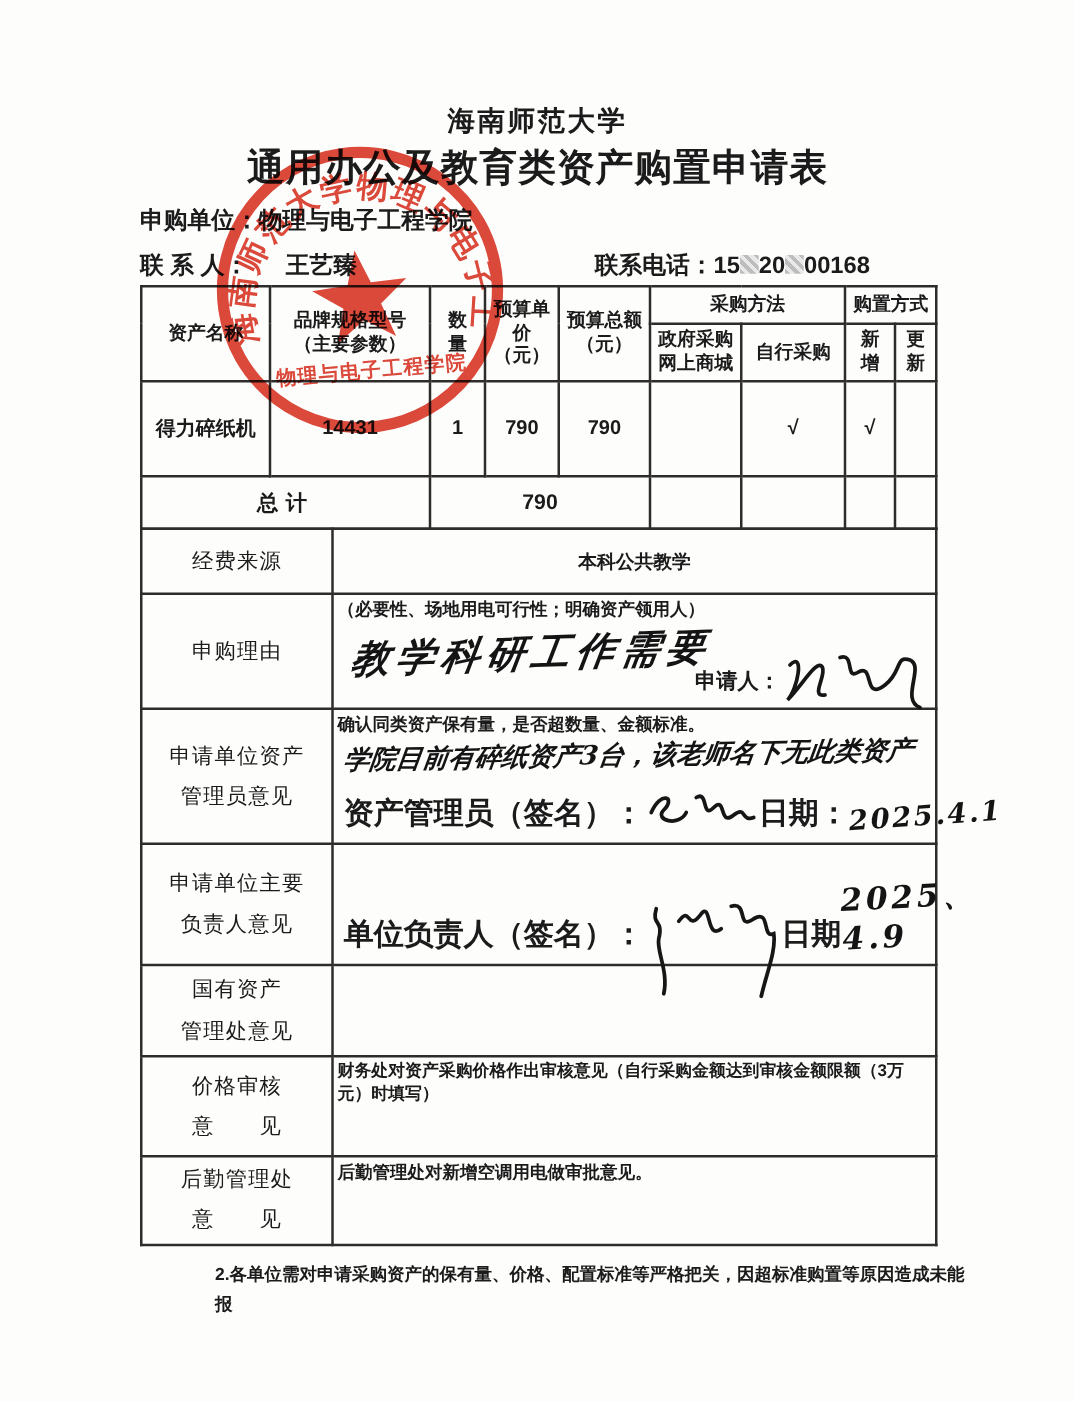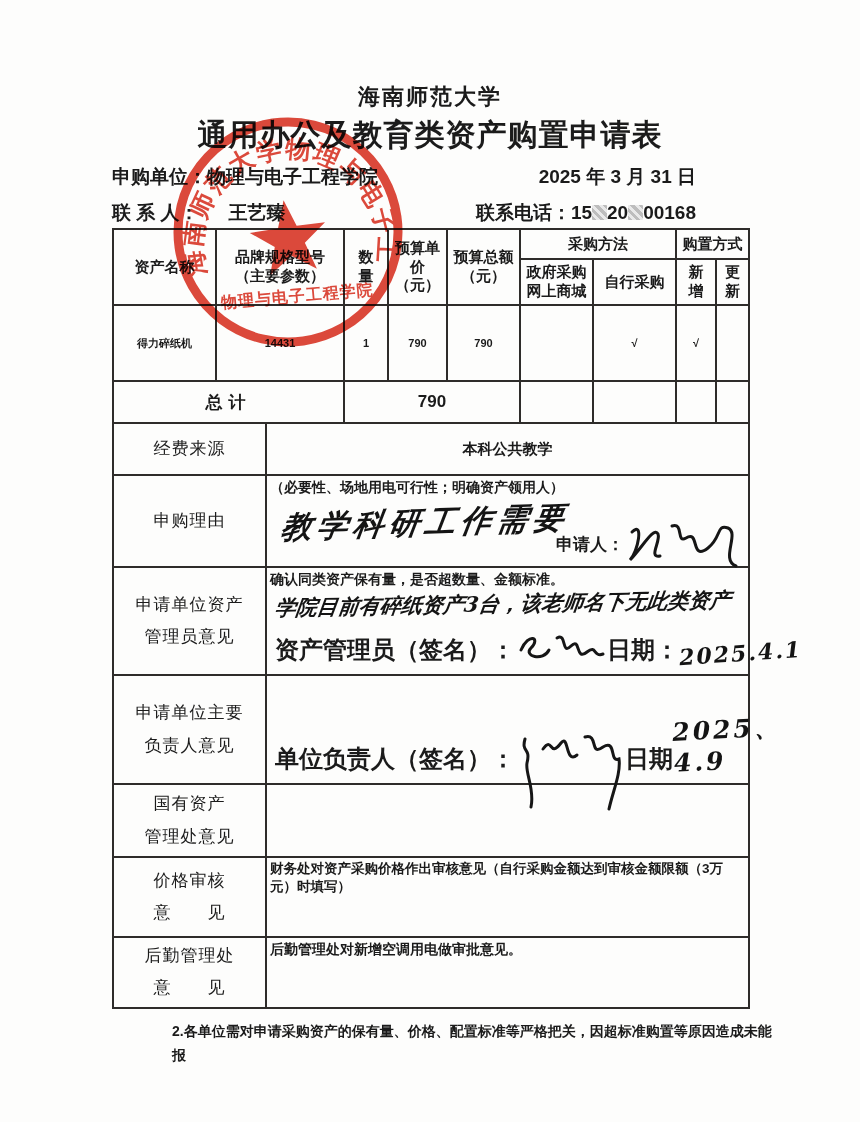--- a/index.html
+++ b/index.html
@@ -7,21 +7,21 @@
   .page{position:relative;width:860px;height:1122px;background:#fdfdfc;overflow:hidden;}
   .title1{margin:0;padding-top:80px;text-align:center;font-size:22px;font-weight:700;letter-spacing:2px;line-height:34px;}
   .title2{margin:0;text-align:center;font-size:30px;font-weight:700;letter-spacing:1px;line-height:42px;}
   .info{width:636px;margin:6px auto 0 112px;display:flex;justify-content:space-between;align-items:baseline;font-size:19px;font-weight:600;line-height:30px;}
   .info .right{margin-right:52px;}
   .contact-name{margin-left:30px;}
   .mosaic{display:inline-block;width:15px;height:15px;vertical-align:-1px;background:repeating-linear-gradient(45deg,#bdbdbd 0 3px,#e9e9e9 3px 6px);border-radius:1px;}
   table{border-collapse:collapse;table-layout:fixed;width:636px;margin-left:112px;}
   td,th{border:2px solid #2e2c2a;padding:2px 3px;text-align:center;vertical-align:middle;font-weight:600;}
   th{font-size:15px;line-height:1.25;}
-  .t1 td{font-size:11px;}
+  .t1 td{font-size:16px;}
   .pre{white-space:pre-line;}
   .hr1 th{height:24px;}
   .hr2 th{height:40px;}
   .datar td{height:70px;}
   .totalr td{height:36px;font-size:17px;}
   .total-label{letter-spacing:6px;font-size:19px;}
   .t2{margin-top:-2px;}
   .t2 .lbl{font-size:17px;letter-spacing:1px;font-weight:400;line-height:1.9;}
   .t2 .cnt{text-align:left;vertical-align:top;font-weight:400;position:relative;}
   .hint{font-size:14px;font-weight:700;line-height:1.35;}
@@ -48,21 +48,20 @@
 
 <div class="page">
 
   <h1 class="title1">海南师范大学</h1>
   <h2 class="title2">通用办公及教育类资产购置申请表</h2>
 
   <div class="info">
     <span>
       <span>申购单位：</span><span>物理与电子工程学院</span>
     </span>
-    <span class="right">2025 年 3 月 31 日</span>
   </div>
 
   <div class="info">
     <span>
       <span>联 系 人：</span><span class="contact-name">王艺臻</span>
     </span>
     <span class="right">
       <span>联系电话：</span><span>15</span><span class="mosaic"></span><span>20</span><span class="mosaic"></span><span>00168</span>
     </span>
   </div>
@@ -166,21 +165,21 @@
               <path d="M6,22 C14,4 26,10 16,20 C8,28 28,34 34,22"></path>
               <path d="M42,10 C52,4 46,28 56,18 C66,8 60,34 72,24 C82,16 78,30 88,26"></path>
             </g>
           </svg>
           <span class="spacer"></span>
           <span class="sig-label">日期：</span>
           <span class="hand hand-date">2025.4.1</span>
         </div>
       </td>
     </tr>
-    <tr style="height:109px">
+    <tr style="height:97px">
       <td class="lbl pre">申请单位主要
 负责人意见</td>
       <td class="cnt">
         <div class="sign-row">
           <span class="sig-label">单位负责人（签名）：</span>
           <svg class="sig" width="110" height="46" viewBox="0 0 110 46">
             <g fill="none" stroke="#161616" stroke-width="3" stroke-linecap="round">
               <path d="M10,10 C6,24 16,18 12,34 C10,44 20,60 16,78"></path>
               <path d="M28,20 C38,6 34,30 46,14 C54,4 50,36 62,26"></path>
               <path d="M70,8 C84,4 74,28 88,18 C102,10 94,34 104,30 C106,44 98,62 94,80"></path>

